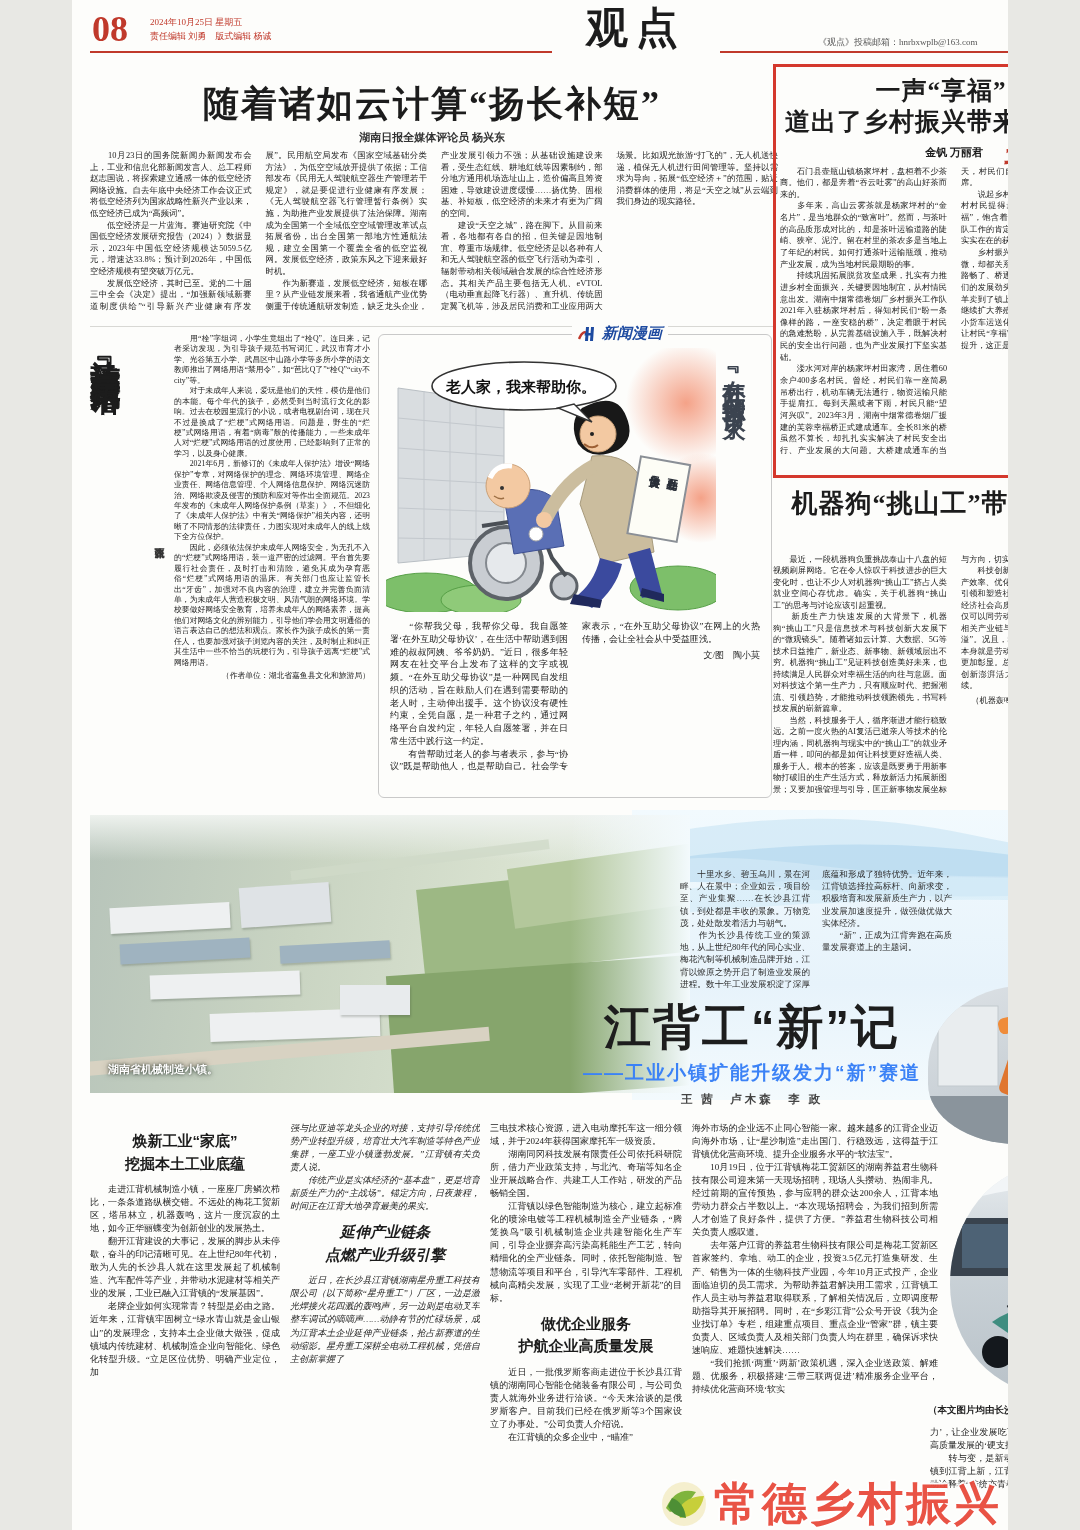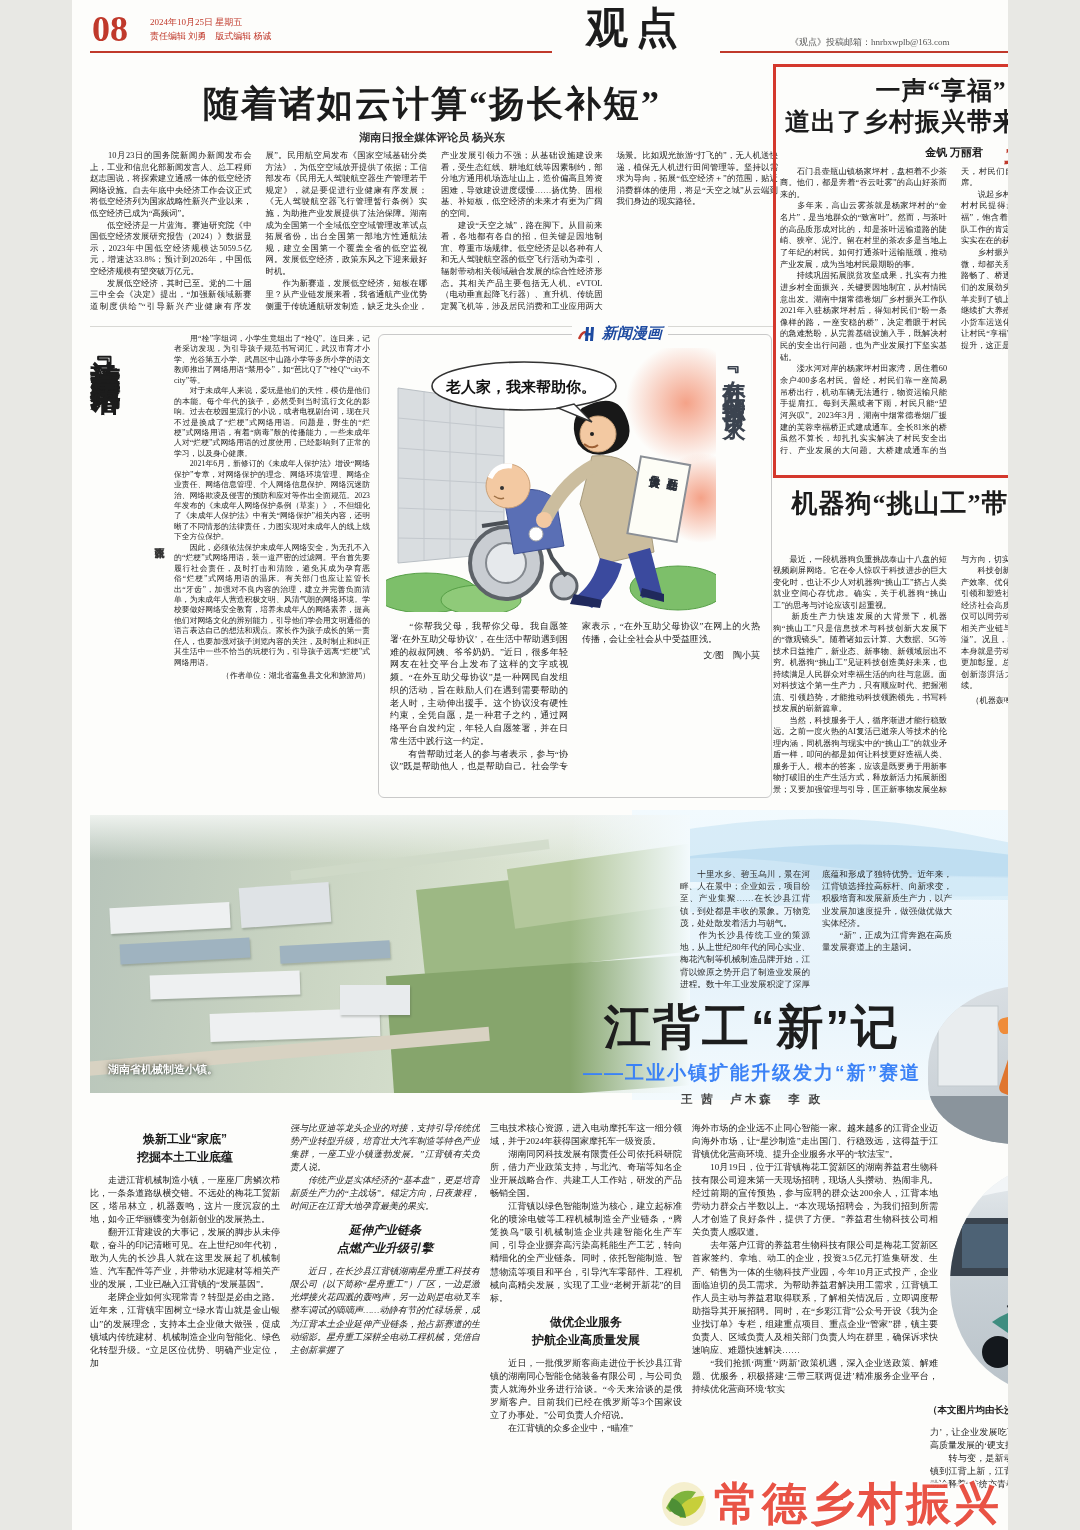--- a/index.html
+++ b/index.html
@@ -9,21 +9,21 @@
   .prewrap{white-space:pre-wrap;}
   .jt{text-align:justify;text-justify:inter-ideograph;}
   .sans{font-family:"Liberation Sans","DejaVu Sans",sans-serif;}
 
   
   #pagenum{left:20px;top:8px;font-size:36px;font-weight:900;color:#c0392b;}
   #dateline{left:78px;top:15px;font-size:9px;color:#c0392b;line-height:1.6;}
   #redrule{left:18px;top:51px;width:1044px;height:2px;background:#c0392b;}
   #sectiontitle{left:480px;top:0px;width:160px;text-align:center;font-size:42px;font-weight:900;
       letter-spacing:8px;background:#fdfdfb;padding:0 4px;}
-  #mailbox{left:718px;top:36px;font-size:9px;color:#555;}
+  #mailbox{left:746px;top:36px;font-size:9px;color:#555;}
   #masthead{left:938px;top:6px;font-size:30px;font-weight:900;color:#c0392b;
       transform:skewX(-8deg) rotate(-3deg);letter-spacing:1px;font-style:italic;}
 
   
   #lead-title{left:30px;top:80px;width:660px;text-align:center;font-size:36px;font-weight:900;letter-spacing:2px;}
   #lead-byline{left:30px;top:130px;width:660px;text-align:center;font-size:11px;font-weight:700;color:#333;}
   #lead-body{left:18px;top:150px;width:688px;height:172px;column-count:4;column-gap:14px;column-fill:auto;
       font-size:8.4px;line-height:1.38;overflow:hidden;}
   #rule-lead{left:18px;top:326px;width:684px;height:1px;background:#d8d8d4;}
 
@@ -70,21 +70,21 @@
   #feat-intro{left:608px;top:868px;width:272px;height:134px;column-count:2;column-gap:12px;column-fill:auto;
       font-size:8.6px;line-height:1.42;overflow:hidden;color:#2c2c2c;}
   #feat-title{left:450px;top:996px;width:460px;text-align:center;font-size:47px;font-weight:900;color:#1d1d1d;letter-spacing:2px;}
   #feat-subtitle{left:450px;top:1060px;width:460px;text-align:center;font-size:19px;font-weight:700;color:#3b82f6;letter-spacing:2px;}
   #feat-byline{left:450px;top:1092px;width:460px;text-align:center;font-size:11.5px;font-weight:700;color:#444;letter-spacing:3px;}
   .fcol{top:1122px;height:400px;font-size:9px;line-height:1.45;overflow:hidden;}
   #fcol1{left:18px;width:190px;}
   #fcol2{left:218px;width:190px;font-style:italic;}
   #fcol3{left:418px;width:192px;}
   #fcol4{left:620px;width:246px;}
-  .subhead{font-weight:900;text-align:center;font-size:12px;line-height:1.5;margin:8px 0;white-space:pre-line;
+  .subhead{font-weight:900;text-align:center;font-size:15px;line-height:1.5;margin:8px 0;white-space:pre-line;
       font-family:"Liberation Sans","DejaVu Sans",sans-serif;}
 
   #photo-robot{left:856px;top:986px;width:208px;height:158px;overflow:hidden;
       border-radius:48% 52% 55% 45% / 55% 45% 60% 40%;
       background:linear-gradient(160deg,#dde2e6,#c3cbd1 70%,#aeb8bf);}
   #photo-robot-cap{left:1000px;top:1146px;width:74px;font-size:9.5px;line-height:1.55;color:#333;}
   #photo-moto{left:878px;top:1166px;width:192px;height:228px;overflow:hidden;
       border-radius:50% 50% 48% 52% / 52% 48% 52% 48%;
       background:linear-gradient(180deg,#e8ecef 0%,#cdd5da 35%,#b9c2c9 100%);}
   #photo-moto-cap{left:976px;top:1328px;width:74px;font-size:9.5px;line-height:1.55;color:#333;

